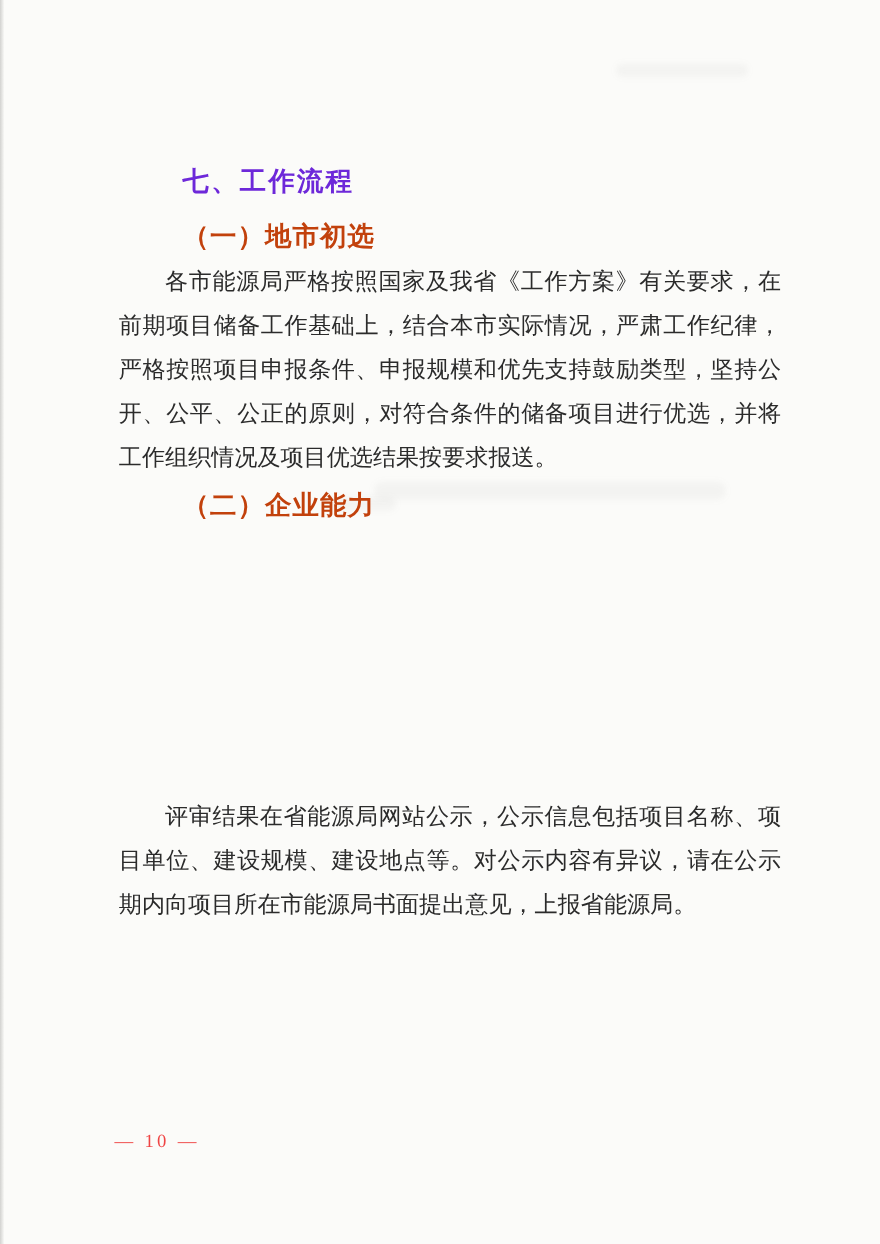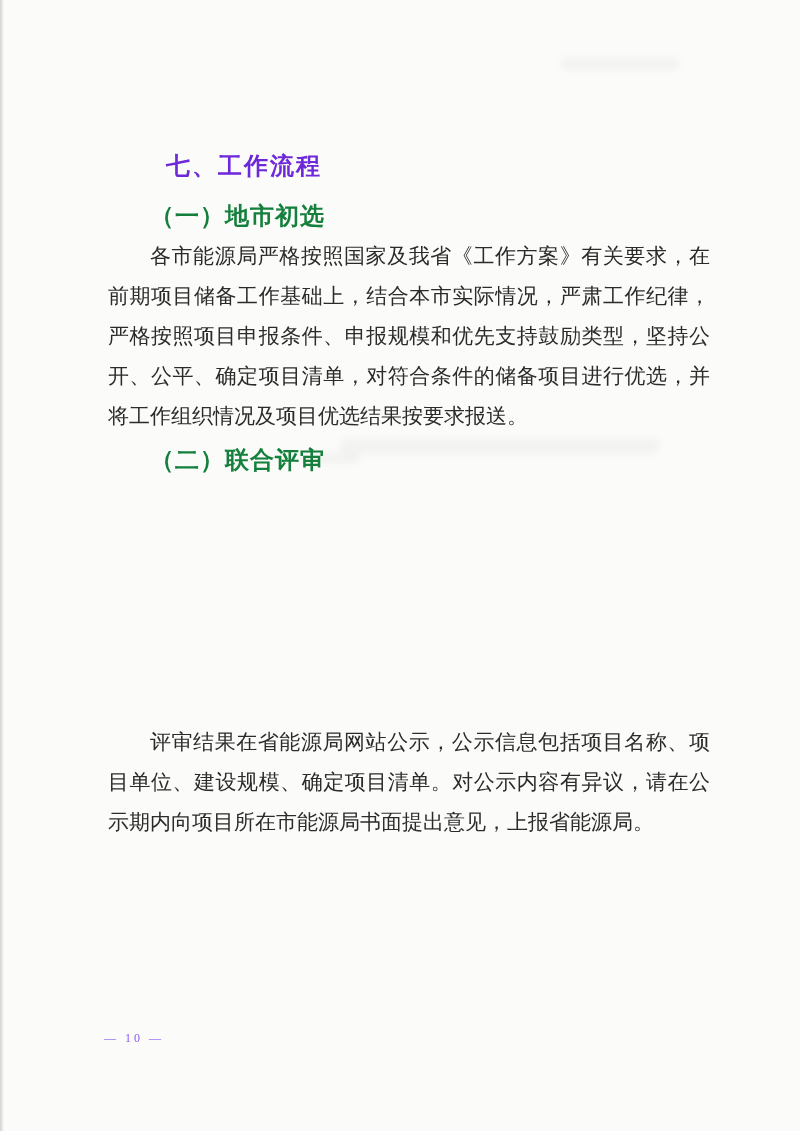--- a/index.html
+++ b/index.html
@@ -43,29 +43,29 @@
     font-size: 24px;
     line-height: 40px;
     font-weight: 700;
     text-indent: 42px;
     letter-spacing: 2px;
     color: #6d28d9;
     font-family: "Liberation Sans", "DejaVu Sans", sans-serif;
   }
   .sub-title {
     position: absolute;
-    left: 108px;
+    left: 124px;
     width: 602px;
     margin: 0;
     font-size: 24px;
     line-height: 40px;
     font-weight: 700;
     text-indent: 42px;
     letter-spacing: 1px;
-    color: #15803d;
+    color: #c2410c;
   }
   .para {
     position: absolute;
     left: 108px;
     width: 602px;
     margin: 0;
     font-size: 21px;
     line-height: 40px;
     text-align: justify;
     text-align-last: left;
@@ -79,39 +79,39 @@
   .t-p2   { top: 480px; }
   .t-sub3 { top: 682px; }
   .t-p3   { top: 722px; }
   .t-sub4 { top: 846px; }
   .t-p4   { top: 886px; }
 
   .page-footer {
     position: absolute;
     left: 104px;
     top: 1026px;
-    font-size: 12px;
+    font-size: 17px;
     line-height: 24px;
     letter-spacing: 3px;
-    color: #8b5cf6;
+    color: #ef4444;
   }
 </style>
 </head>
 <body>
 
 <div class="page">
   <div class="scan-edge"></div>
   <div class="scan-artifact artifact-a"></div>
   <div class="scan-artifact artifact-b"></div>
   <div class="scan-artifact artifact-c"></div>
 
   <h1 class="doc-heading">七、工作流程</h1>
 
   <h2 class="sub-title t-sub1">（一）地市初选</h2>
-  <p class="para t-p1">各市能源局严格按照国家及我省《工作方案》有关要求，在前期项目储备工作基础上，结合本市实际情况，严肃工作纪律，严格按照项目申报条件、申报规模和优先支持鼓励类型，坚持公开、公平、确定项目清单，对符合条件的储备项目进行优选，并将工作组织情况及项目优选结果按要求报送。</p>
+  <p class="para t-p1">各市能源局严格按照国家及我省《工作方案》有关要求，在前期项目储备工作基础上，结合本市实际情况，严肃工作纪律，严格按照项目申报条件、申报规模和优先支持鼓励类型，坚持公开、公平、公正的原则，对符合条件的储备项目进行优选，并将工作组织情况及项目优选结果按要求报送。</p>
 
-  <h2 class="sub-title t-sub2">（二）联合评审</h2>
+  <h2 class="sub-title t-sub2">（二）企业能力</h2>
 
-  <p class="para t-p3">评审结果在省能源局网站公示，公示信息包括项目名称、项目单位、建设规模、确定项目清单。对公示内容有异议，请在公示期内向项目所在市能源局书面提出意见，上报省能源局。</p>
+  <p class="para t-p3">评审结果在省能源局网站公示，公示信息包括项目名称、项目单位、建设规模、建设地点等。对公示内容有异议，请在公示期内向项目所在市能源局书面提出意见，上报省能源局。</p>
 
 
   <div class="page-footer">— 10 —</div>
 </div>
 
 </body></html>

